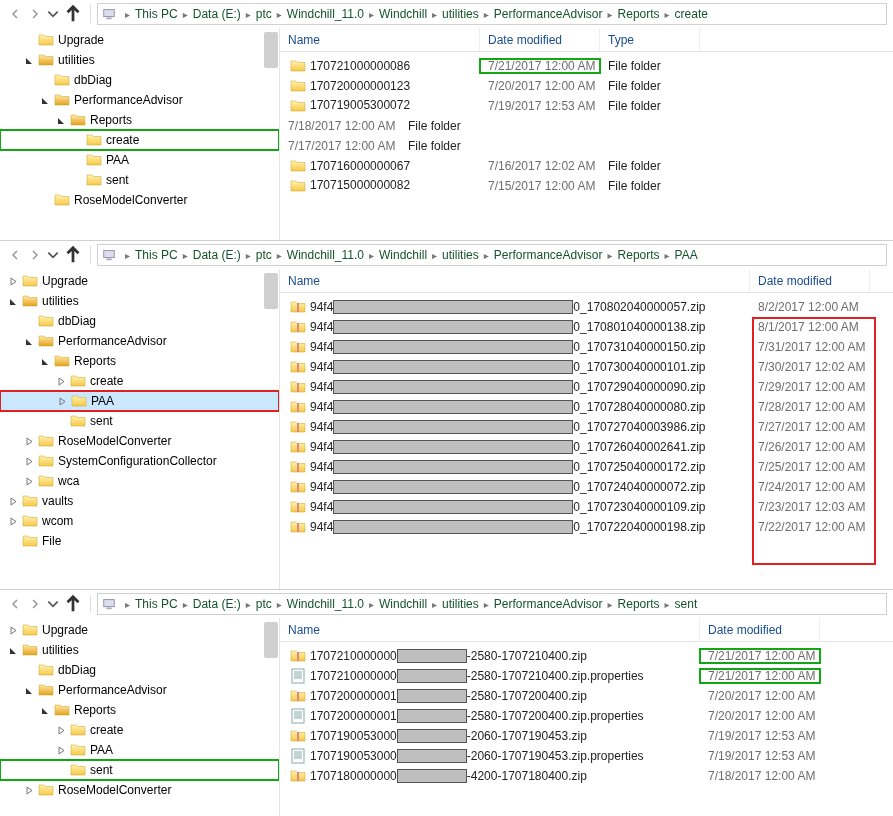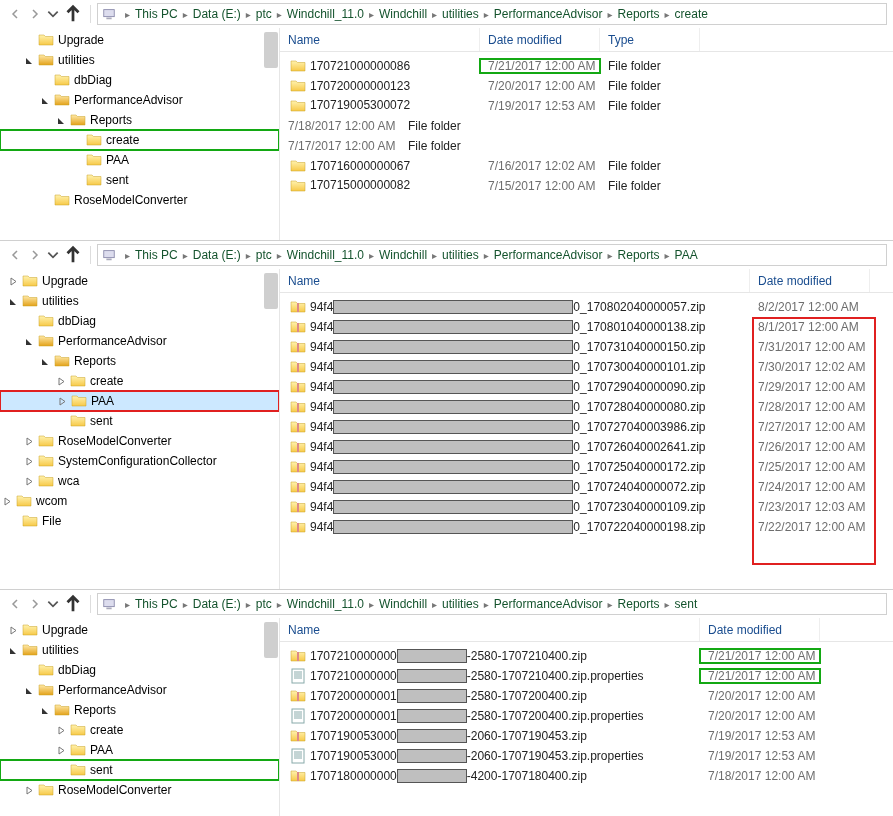--- a/index.html
+++ b/index.html
@@ -432,21 +432,32 @@
         <span class="expander ">
               <svg viewBox="0 0 9 9">
                 <path d="M2 1 L7 4.5 L2 8 Z" fill="none" stroke="#777"></path>
               </svg>
             </span>
         <svg class="folder-ico" viewBox="0 0 16 16">
               <path class="folder-svg" d="M1 3 h5 l1.5 1.5 H15 V13 H1 Z"></path>
             </svg>
         <span class="node-label">wca</span>
       </div>
-          <div class="node  " style="">
+          <div class="node  " style="padding-left:6px">
+        <span class="expander ">
+              <svg viewBox="0 0 9 9">
+                <path d="M2 1 L7 4.5 L2 8 Z" fill="none" stroke="#777"></path>
+              </svg>
+            </span>
+        <svg class="folder-ico" viewBox="0 0 16 16">
+              <path class="folder-svg" d="M1 3 h5 l1.5 1.5 H15 V13 H1 Z"></path>
+            </svg>
+        <span class="node-label">vaults</span>
+      </div>
+          <div class="node  " style="padding-left:6px">
         <span class="expander ">
               <svg viewBox="0 0 9 9">
                 <path d="M2 1 L7 4.5 L2 8 Z" fill="none" stroke="#777"></path>
               </svg>
             </span>
         <svg class="folder-ico" viewBox="0 0 16 16">
               <path class="folder-svg" d="M1 3 h5 l1.5 1.5 H15 V13 H1 Z"></path>
             </svg>
         <span class="node-label">wcom</span>
       </div>

